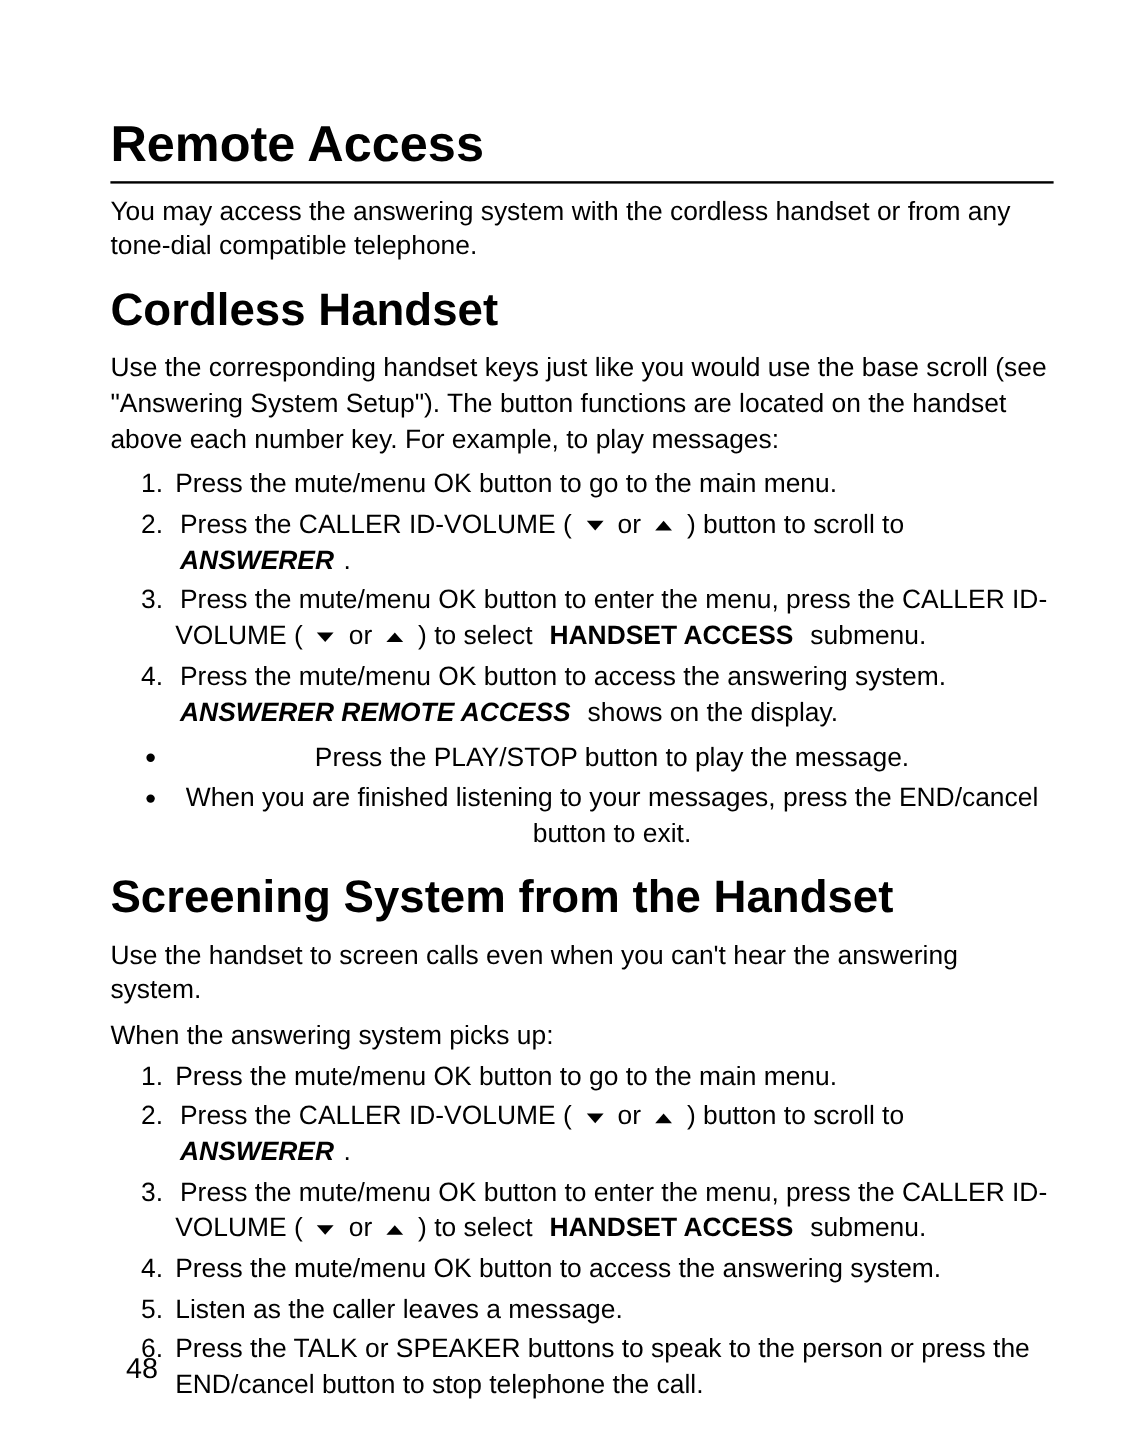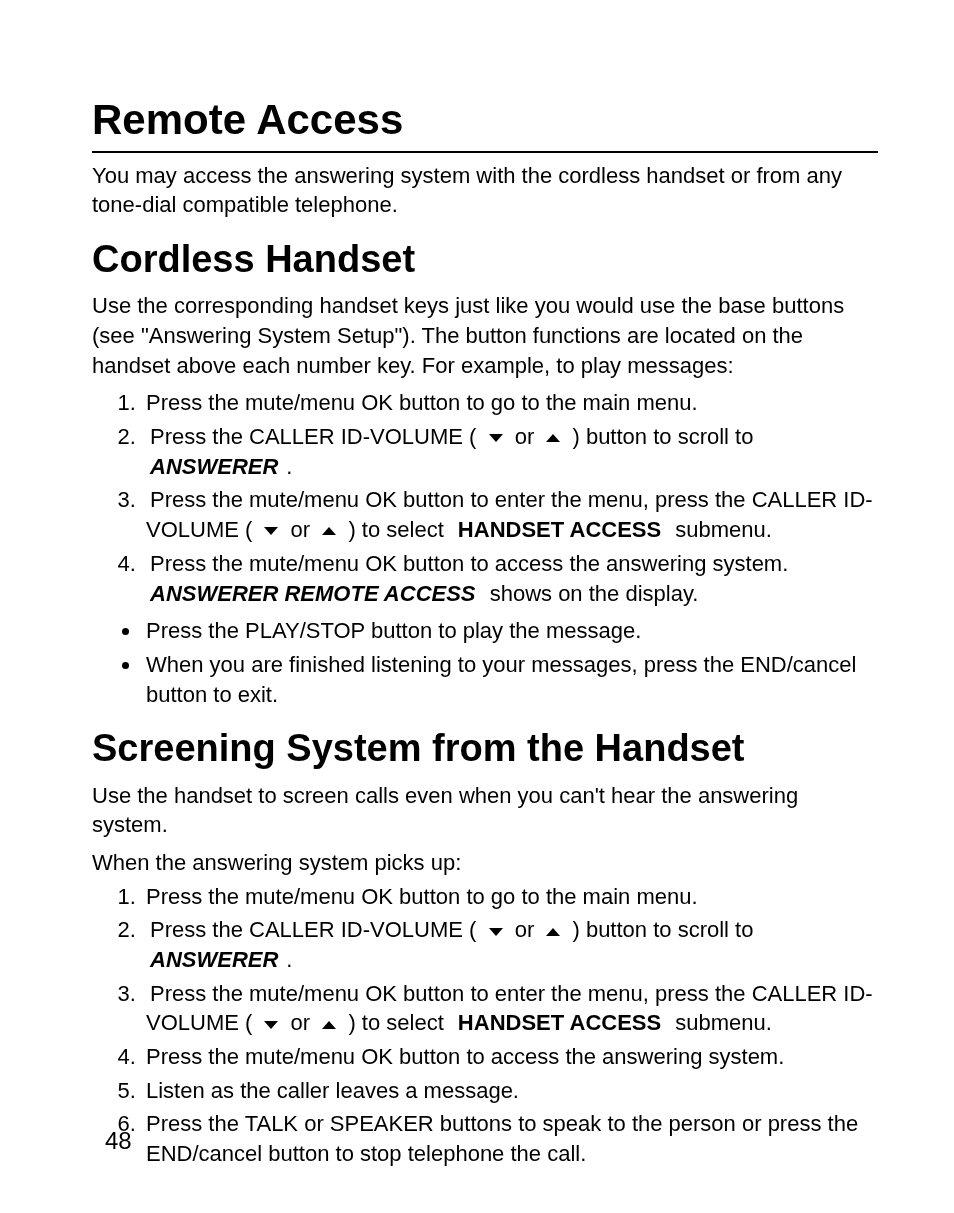--- a/index.html
+++ b/index.html
@@ -37,20 +37,21 @@
     ol, ul {
       padding-left: 46px;
       margin-bottom: 8px;
     }
     ol li, ul li {
       padding-left: 4px;
       margin-bottom: 2px;
     }
     ul {
       list-style: disc;
+      text-align: center;
     }
     .bold {
       font-weight: bold;
     }
     .bolditalic {
       font-weight: bold;
       font-style: italic;
     }
     .subheading {
       font-weight: normal;
@@ -80,21 +81,21 @@
   </style>
 </head>
 <body>
 
 <h1>Remote Access</h1>
 
 <p class="para">You may access the answering system with the cordless handset or from any tone-dial compatible telephone.</p>
 
 <h2>Cordless Handset</h2>
 
-<p class="para">Use the corresponding handset keys just like you would use the base buttons (see "Answering System Setup"). The button functions are located on the handset above each number key. For example, to play messages:</p>
+<p class="para">Use the corresponding handset keys just like you would use the base scroll (see "Answering System Setup"). The button functions are located on the handset above each number key. For example, to play messages:</p>
 
 <ol>
   <li>Press the mute/menu OK button to go to the main menu.</li>
   <li>
     <span>Press the CALLER ID-VOLUME ( </span><span class="tri tri-down"></span><span> or </span><span class="tri tri-up"></span><span> ) button to scroll to </span><span class="bolditalic">ANSWERER</span><span>.</span>
   </li>
   <li>
     <span>Press the mute/menu OK button to enter the menu, press the CALLER ID-VOLUME ( </span><span class="tri tri-down"></span><span> or </span><span class="tri tri-up"></span><span> ) to select </span><span class="bold">HANDSET ACCESS</span><span> submenu.</span>
   </li>
   <li>

